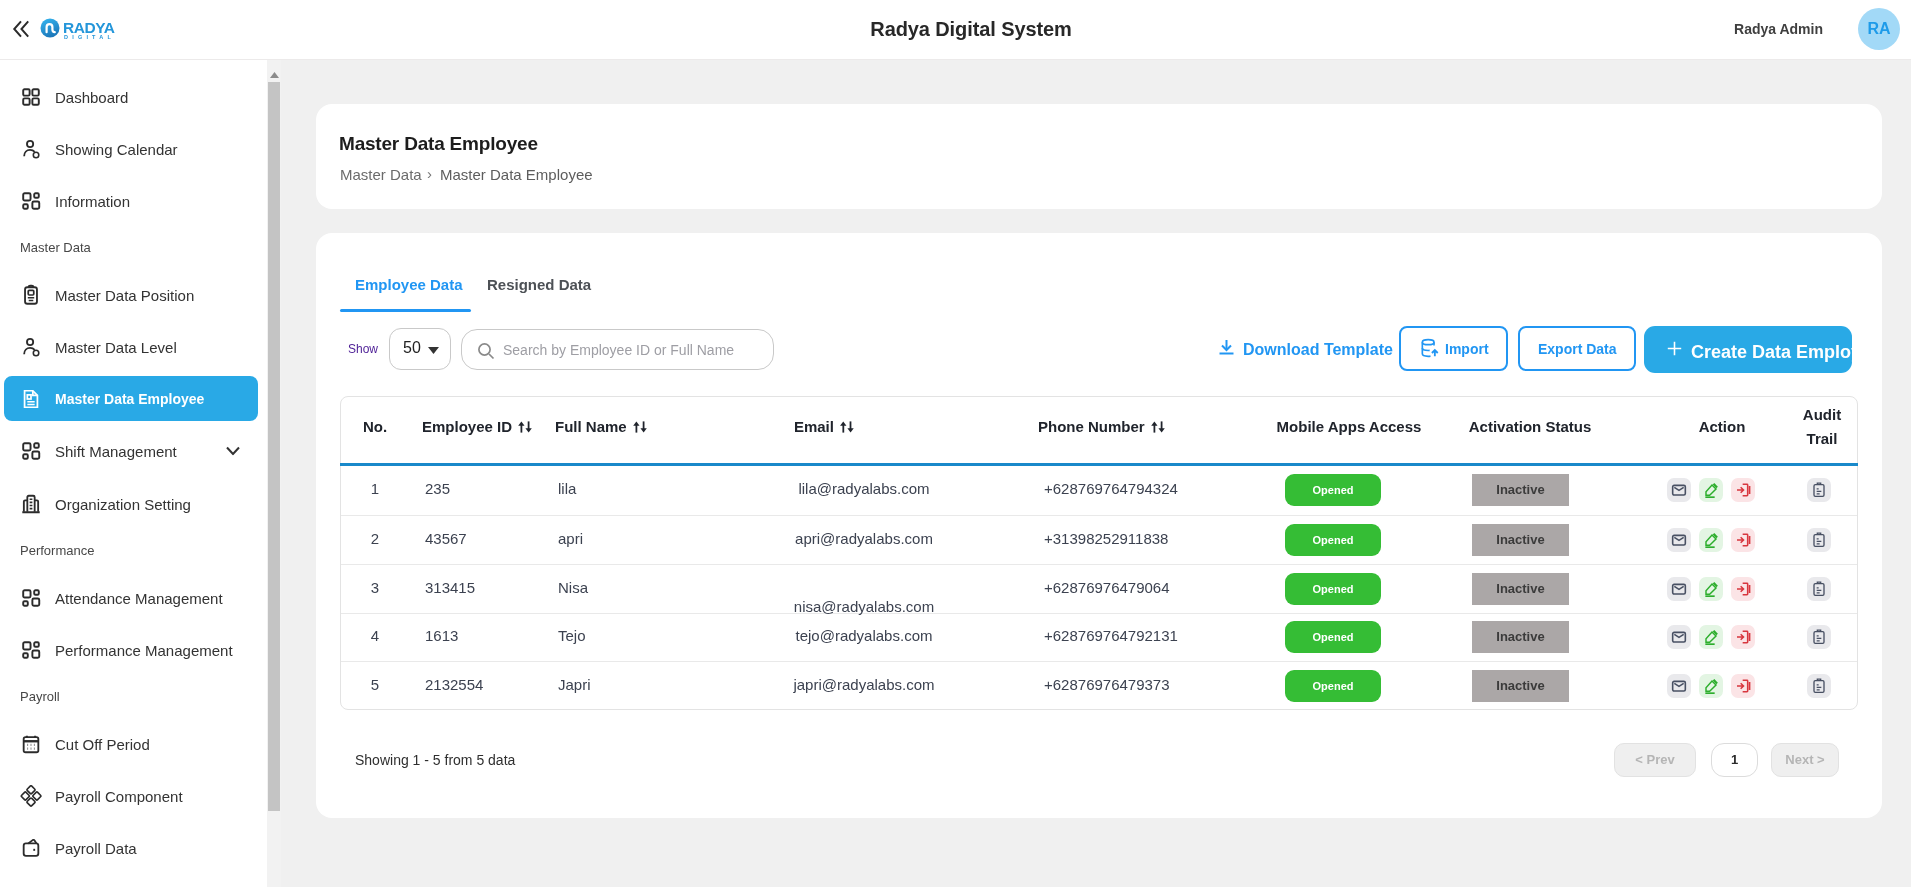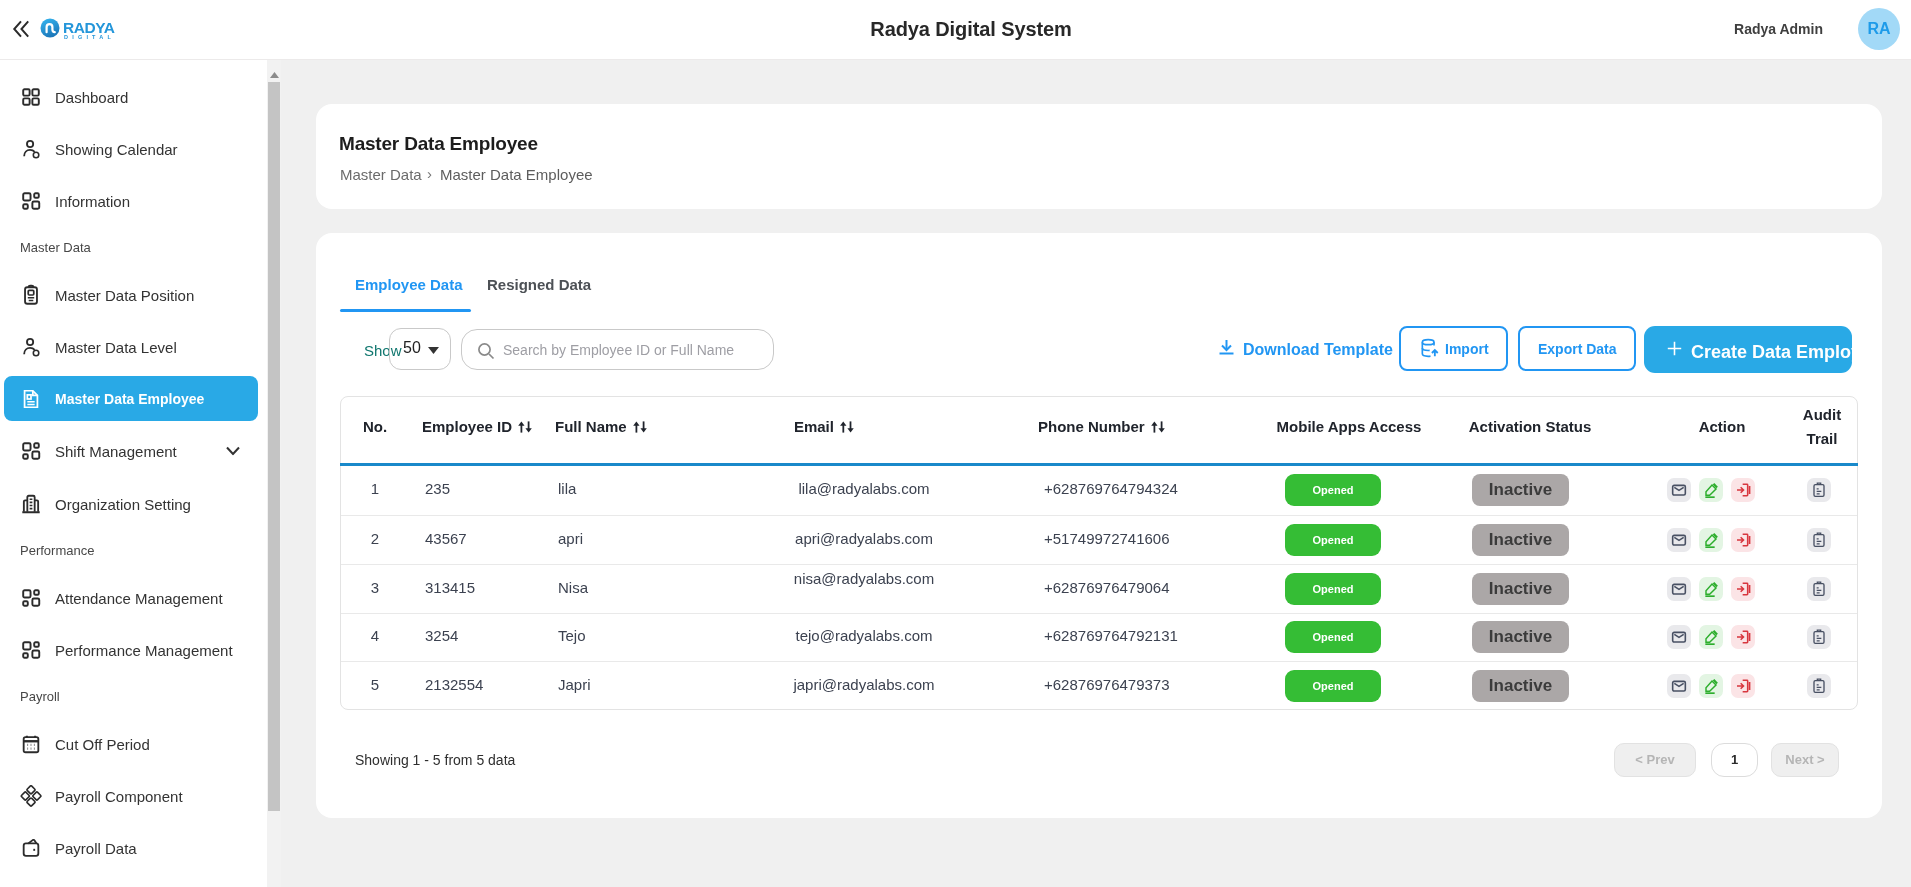--- a/index.html
+++ b/index.html
@@ -26,38 +26,38 @@
   
   #card1 { position:absolute; left:316px; top:104px; width:1566px; height:105px; background:#fff; border-radius:16px; }
   #card2 { position:absolute; left:316px; top:233px; width:1566px; height:585px; background:#fff; border-radius:16px; }
   #pgtitle { position:absolute; left:339px; top:133px; font-size:19px; font-weight:bold; letter-spacing:-0.2px; color:#1d1d1d; }
   #crumbs { position:absolute; left:340px; top:166px; font-size:15px; color:#6b6b6b; white-space:nowrap; }
   
   #tab1 { position:absolute; left:355px; top:276px; font-size:15px; font-weight:bold; color:#2196f3; }
   #tab2 { position:absolute; left:487px; top:276px; font-size:15px; font-weight:bold; color:#4d5156; }
   #tabline { position:absolute; left:340px; top:309px; width:131px; height:3px; background:#2196f3; border-radius:2px; }
   
-  #show { position:absolute; left:364px; top:342px; font-size:15px; color:#0f766e; }
+  #show { position:absolute; left:348px; top:342px; font-size:12px; color:#4c1d95; }
   #ddl { position:absolute; left:389px; top:328px; width:62px; height:42px; border:1px solid #c9c9c9; border-radius:12px; }
   #ddl span { position:absolute; left:13px; top:10px; font-size:16px; color:#222; }
   #search { position:absolute; left:461px; top:329px; width:313px; height:41px; border:1px solid #c9c9c9; border-radius:16px; }
   #search .ph { position:absolute; left:41px; top:12px; font-size:14px; color:#9e9ea4; white-space:nowrap; }
   #dl { position:absolute; left:1243px; top:341px; font-size:16px; font-weight:bold; color:#2196f3; }
   #btn-import { position:absolute; left:1399px; top:326px; width:109px; height:45px; border:2px solid #2196f3; border-radius:8px; background:#fff; }
   #btn-export { position:absolute; left:1518px; top:326px; width:118px; height:45px; border:2px solid #2196f3; border-radius:8px; background:#fff; }
   #btn-create { position:absolute; left:1644px; top:326px; width:208px; height:47px; border-radius:11px; background:#29a9e6; }
   .btxt { position:absolute; font-size:15px; font-weight:bold; white-space:nowrap; }
   
   #tbl { position:absolute; left:340px; top:396px; width:1518px; height:314px; border:1px solid #e3e3e3; border-radius:8px; }
   #blueline { position:absolute; left:340px; top:463px; width:1518px; height:3px; background:#1989ca; }
   .th { position:absolute; font-size:15px; font-weight:bold; color:#20242c; white-space:nowrap; }
   .td { position:absolute; font-size:15px; color:#3c4250; white-space:nowrap; }
   .rowline { position:absolute; left:341px; width:1516px; height:1px; background:#e9e9e9; }
   .badge-g { position:absolute; width:96px; height:32px; background:#35bd35; border-radius:9px; color:#fff; font-weight:bold; font-size:11px; text-align:center; line-height:32px; }
-  .badge-i { position:absolute; width:97px; height:32px; background:#aba7a7; border-radius:8px; color:#3b3b3b; font-weight:bold; font-size:17px; text-align:center; line-height:32px; }
+  .badge-i { position:absolute; width:97px; height:32px; background:#aba7a7; border-radius:0; color:#3b3b3b; font-weight:bold; font-size:13px; text-align:center; line-height:32px; }
   .chip { position:absolute; width:24px; height:24px; border-radius:7px; }
   .chip svg { position:absolute; left:4px; top:4px; }
   .chip-gray { background:#e9e9ec; color:#485063; }
   .chip-green { background:#e3f5e3; color:#2dae2d; }
   .chip-red { background:#fbe4e6; color:#d8363e; }
   
   #showing { position:absolute; left:355px; top:752px; font-size:14px; color:#2f2f2f; }
   .pgbtn { position:absolute; top:743px; height:34px; background:#efefef; border:1px solid #e2e2e2; border-radius:10px; color:#b5b5b5; font-weight:bold; font-size:13px; text-align:center; line-height:32px; }
   #pg1 { position:absolute; left:1711px; top:743px; width:47px; height:34px; background:#fff; border:1px solid #dcdcdc; border-radius:13px; color:#2b2b2b; font-weight:bold; font-size:13px; text-align:center; line-height:32px; }
 </style>
@@ -336,21 +336,21 @@
       <svg width="16" height="16" viewBox="0 0 24 24" fill="none" stroke="currentColor" stroke-width="2">
         <rect x="4.5" y="4" width="15" height="17.5" rx="2"></rect>
         <path d="M9.5 4 L9.5 1.8 L14.5 1.8 L14.5 4"></path>
         <path d="M8.5 10.2 L11.5 10.2 M8.5 14 L15.5 14 M8.5 17.8 L13 17.8"></path>
       </svg>
     </div>
     <div class="td" style="left:375px;top:529.5px;transform:translateX(-50%)">2</div>
     <div class="td" style="left:425px;top:529.5px">43567</div>
     <div class="td" style="left:558px;top:529.5px">apri</div>
     <div class="td" style="left:864px;top:529.5px;transform:translateX(-50%)">apri@radyalabs.com</div>
-    <div class="td" style="left:1044px;top:529.5px">+51749972741606</div>
+    <div class="td" style="left:1044px;top:529.5px">+31398252911838</div>
     <div class="badge-g" style="left:1285px;top:523.5px">Opened</div>
     <div class="badge-i" style="left:1472px;top:523.5px">Inactive</div>
     <div class="chip chip-gray" style="left:1667px;top:527.5px">
       <svg width="16" height="16" viewBox="0 0 24 24" fill="none" stroke="currentColor" stroke-width="2.4">
         <rect x="2.5" y="5" width="19" height="14.5" rx="2.2"></rect>
         <path d="M5 8 L12 12.5 L19 8"></path>
       </svg>
     </div>
     <div class="chip chip-green" style="left:1699px;top:527.5px">
       <svg width="16" height="16" viewBox="0 0 24 24" fill="none" stroke="currentColor" stroke-width="2.2">
@@ -369,21 +369,21 @@
     <div class="chip chip-gray" style="left:1807px;top:527.5px">
       <svg width="16" height="16" viewBox="0 0 24 24" fill="none" stroke="currentColor" stroke-width="2">
         <rect x="4.5" y="4" width="15" height="17.5" rx="2"></rect>
         <path d="M9.5 4 L9.5 1.8 L14.5 1.8 L14.5 4"></path>
         <path d="M8.5 10.2 L11.5 10.2 M8.5 14 L15.5 14 M8.5 17.8 L13 17.8"></path>
       </svg>
     </div>
     <div class="td" style="left:375px;top:578.5px;transform:translateX(-50%)">3</div>
     <div class="td" style="left:425px;top:578.5px">313415</div>
     <div class="td" style="left:558px;top:578.5px">Nisa</div>
-    <div class="td" style="left:864px;top:570px;transform:translateX(-50%)">nisa@radyalabs.com</div>
+    <div class="td" style="left:864px;top:598px;transform:translateX(-50%)">nisa@radyalabs.com</div>
     <div class="td" style="left:1044px;top:578.5px">+62876976479064</div>
     <div class="badge-g" style="left:1285px;top:572.5px">Opened</div>
     <div class="badge-i" style="left:1472px;top:572.5px">Inactive</div>
     <div class="chip chip-gray" style="left:1667px;top:576.5px">
       <svg width="16" height="16" viewBox="0 0 24 24" fill="none" stroke="currentColor" stroke-width="2.4">
         <rect x="2.5" y="5" width="19" height="14.5" rx="2.2"></rect>
         <path d="M5 8 L12 12.5 L19 8"></path>
       </svg>
     </div>
     <div class="chip chip-green" style="left:1699px;top:576.5px">
@@ -401,21 +401,21 @@
       </svg>
     </div>
     <div class="chip chip-gray" style="left:1807px;top:576.5px">
       <svg width="16" height="16" viewBox="0 0 24 24" fill="none" stroke="currentColor" stroke-width="2">
         <rect x="4.5" y="4" width="15" height="17.5" rx="2"></rect>
         <path d="M9.5 4 L9.5 1.8 L14.5 1.8 L14.5 4"></path>
         <path d="M8.5 10.2 L11.5 10.2 M8.5 14 L15.5 14 M8.5 17.8 L13 17.8"></path>
       </svg>
     </div>
     <div class="td" style="left:375px;top:627px;transform:translateX(-50%)">4</div>
-    <div class="td" style="left:425px;top:627px">3254</div>
+    <div class="td" style="left:425px;top:627px">1613</div>
     <div class="td" style="left:558px;top:627px">Tejo</div>
     <div class="td" style="left:864px;top:627px;transform:translateX(-50%)">tejo@radyalabs.com</div>
     <div class="td" style="left:1044px;top:627px">+628769764792131</div>
     <div class="badge-g" style="left:1285px;top:621px">Opened</div>
     <div class="badge-i" style="left:1472px;top:621px">Inactive</div>
     <div class="chip chip-gray" style="left:1667px;top:625px">
       <svg width="16" height="16" viewBox="0 0 24 24" fill="none" stroke="currentColor" stroke-width="2.4">
         <rect x="2.5" y="5" width="19" height="14.5" rx="2.2"></rect>
         <path d="M5 8 L12 12.5 L19 8"></path>
       </svg>

